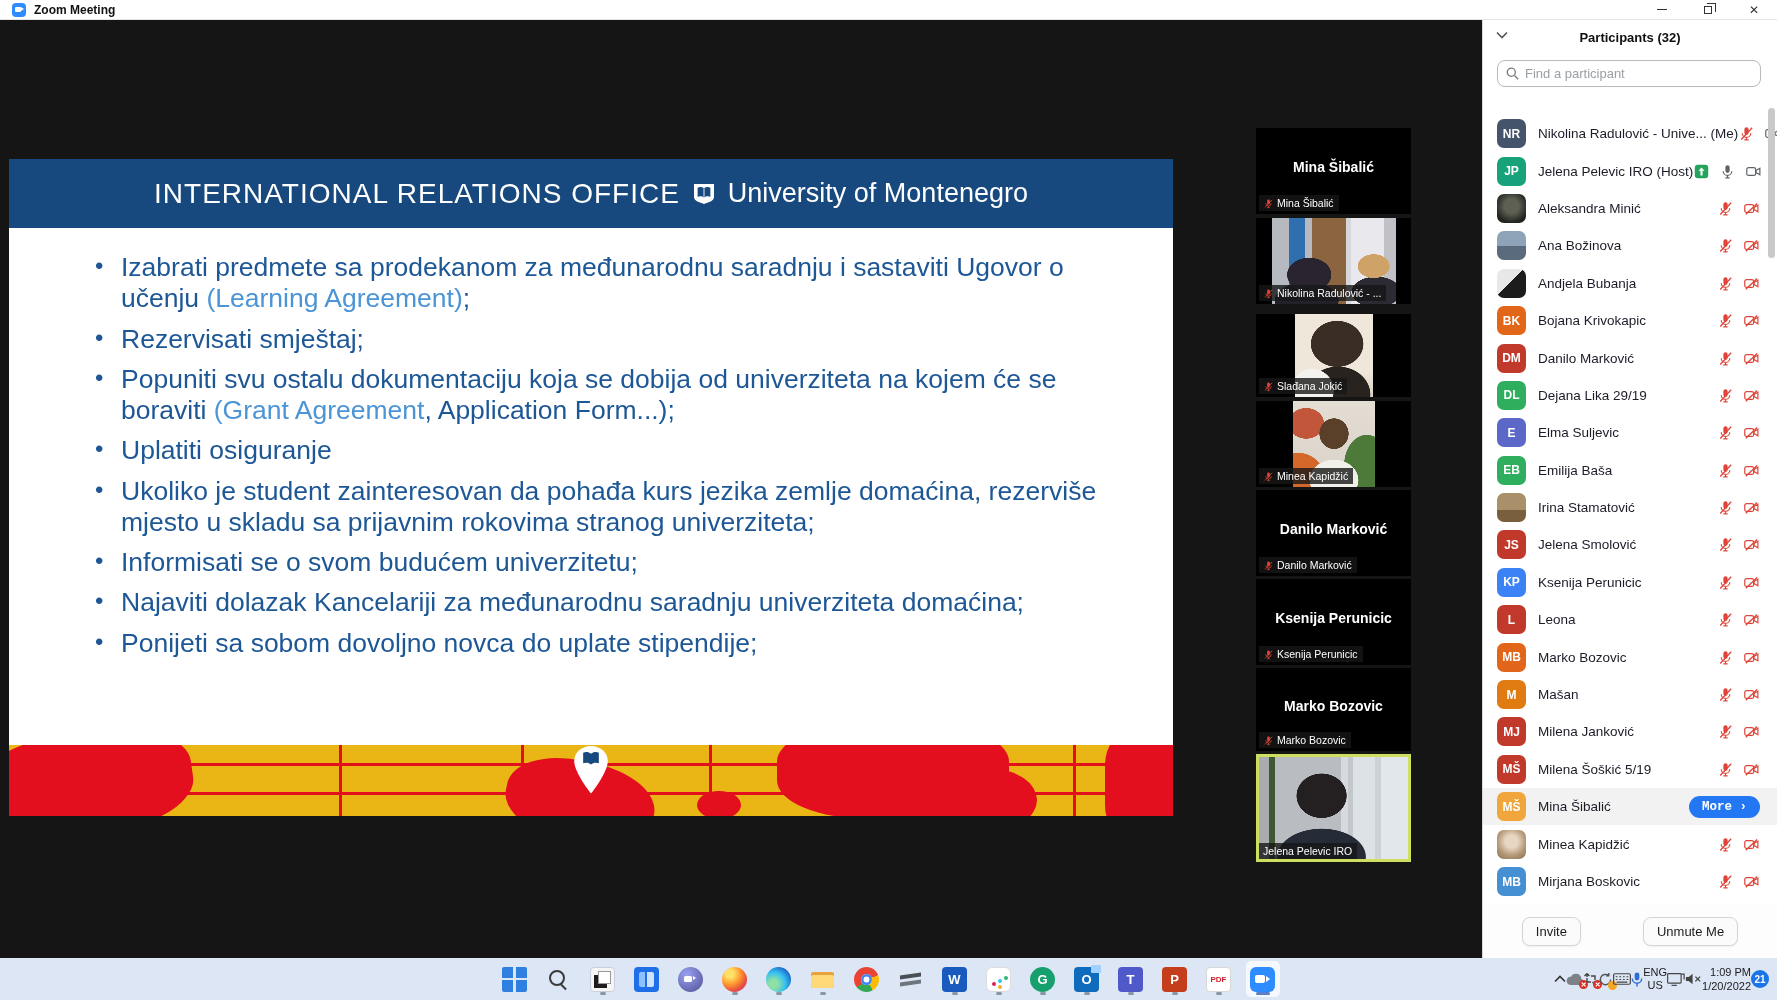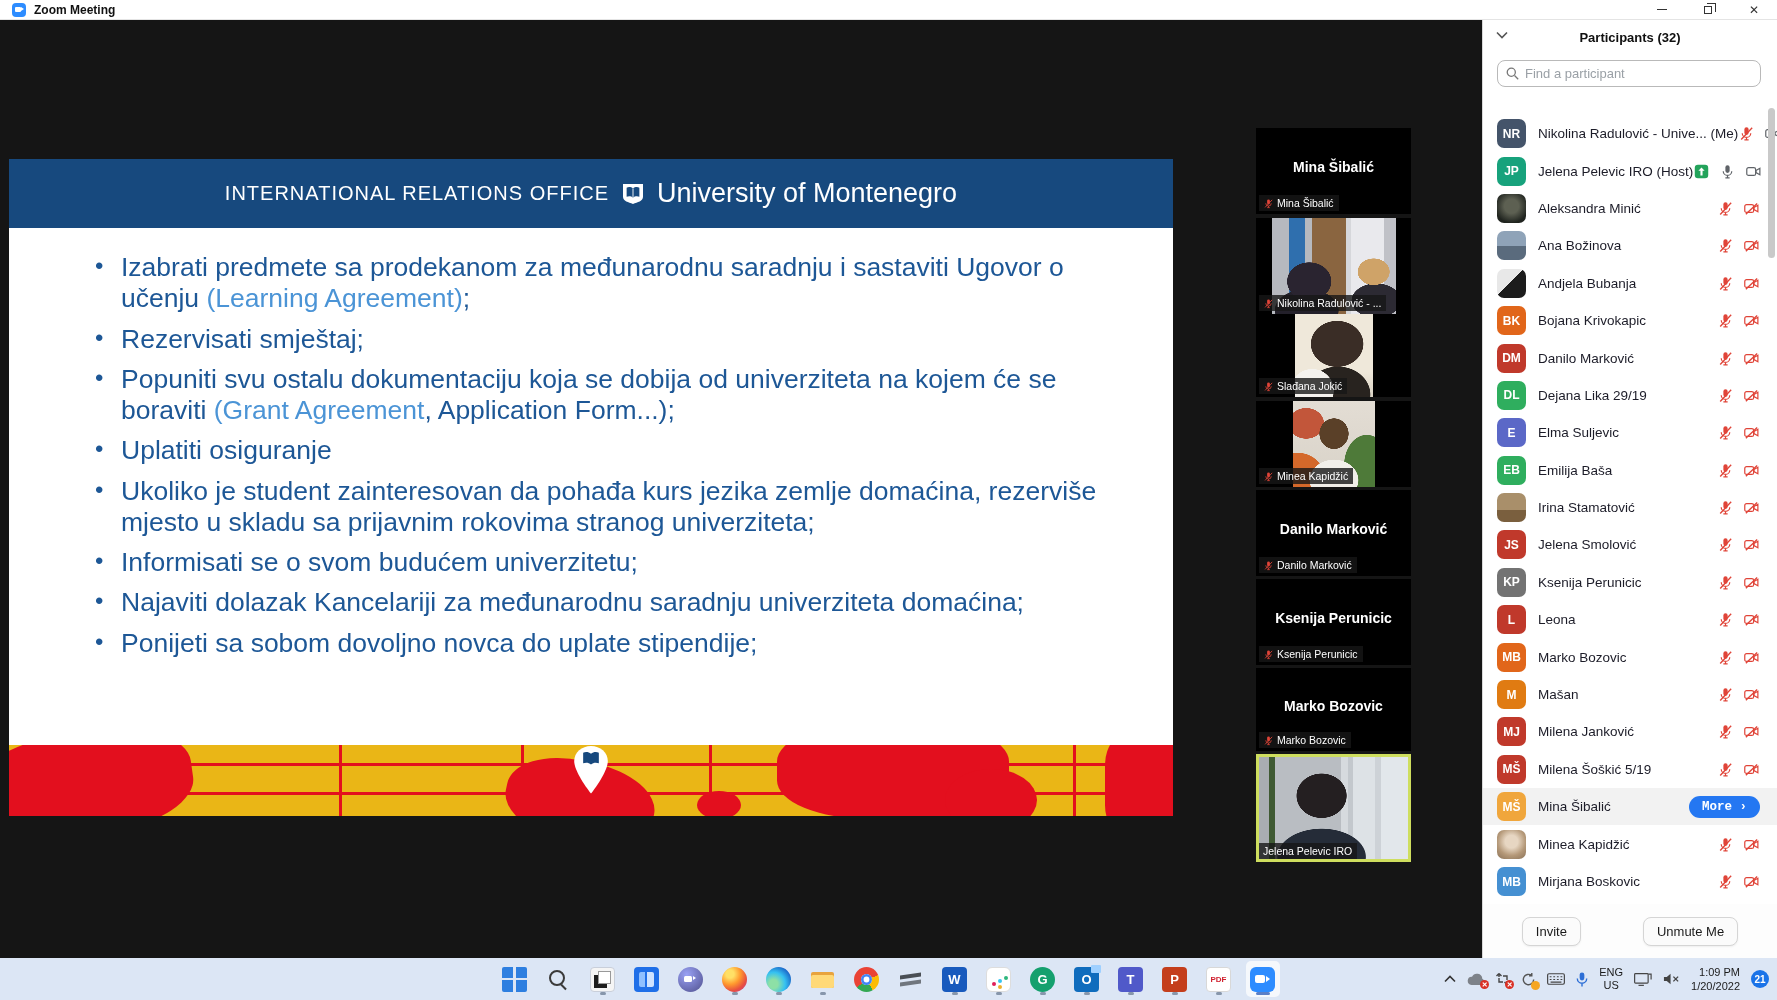--- a/index.html
+++ b/index.html
@@ -18,21 +18,21 @@
   .restore-glyph { width:8px; height:8px; border:1px solid #333; position:relative; background:#fff; }
   .restore-glyph::before { content:''; position:absolute; left:1.5px; top:-3.5px; width:8px; height:8px; border:1px solid #333; border-left:none; border-bottom:none; }
   .close-glyph { font-size:12px; line-height:1; color:#333; }
 
   
   #stage { position:absolute; left:0; top:20px; width:1482px; height:938px; background:#151515; }
 
   
   #slide { position:absolute; left:9px; top:139px; width:1164px; height:657px; background:#fff; }
   .slide-header { height:69px; background:#17497e; display:flex; align-items:center; justify-content:center; gap:13px; }
-  .slide-header .t1 { color:#fff; font-size:20px; letter-spacing:1px; font-weight:500; }
+  .slide-header .t1 { color:#fff; font-size:28px; letter-spacing:1px; font-weight:500; }
   .slide-header .t2 { color:#fff; font-size:27px; font-weight:500; }
   .book-ic { width:22px; height:20px; }
   .slide-body { position:absolute; top:69px; left:0; right:0; bottom:71px; padding:24px 40px 0 112px; overflow:hidden; }
   .bullet { position:relative; font-size:26.5px; line-height:1.18; color:#1d5796; margin-bottom:9px; font-weight:500; }
   .bullet::before { content:'•'; position:absolute; left:-26px; top:0; font-size:24px; color:#1d5796; }
   .bullet .link { color:#4b94d6; }
 
   
   .slide-map { position:absolute; left:0; right:0; bottom:0; height:71px; background:#eab616; overflow:hidden; }
   .blob { position:absolute; background:#e30f1e; }
@@ -133,21 +133,21 @@
   .app-grammarly { background:#15a06e; border-radius:50%; }
   .app-outlook { background:#0f6cbd; }
   .app-outlook::after { content:''; position:absolute; right:-2px; top:-2px; width:10px; height:8px; background:#9fd0ff; border-radius:1px; }
   .app-teams { background:#5059c9; }
   .app-powerpoint { background:#c43e1c; }
   .app-acrobat { background:#fff; border:1px solid #d8d8d8; color:#d01f2e; font-size:8px; }
   .app-zoom { background:#2d8cff; border-radius:6px; }
   .app-zoom::before { content:''; position:absolute; left:5px; top:8.5px; width:10px; height:8px; background:#fff; border-radius:2px; }
   .app-zoom::after { content:''; position:absolute; left:16px; top:9px; border-top:3px solid transparent; border-bottom:3px solid transparent; border-right:4px solid #fff; transform:rotate(180deg); }
 
-  #tray { position:absolute; right:4px; top:0; height:42px; display:flex; align-items:center; gap:11px; padding-right:4px; }
+  #tray { position:absolute; right:4px; top:0; height:42px; display:flex; align-items:center; gap:0; padding-right:4px; }
   .tray-ic { position:relative; display:flex; align-items:center; justify-content:center; }
   .badge-dot { position:absolute; right:-4px; bottom:-3px; width:9px; height:9px; border-radius:50%; background:#d93025; color:#fff; font-size:7px; line-height:9px; text-align:center; font-weight:700; }
   .badge-dot.orange { background:#f5a623; }
   .lang { font-size:11px; color:#1b1b1b; text-align:center; line-height:1.2; }
   .clock { font-size:11px; color:#1b1b1b; text-align:right; line-height:1.3; }
   .notif-badge { width:18px; height:18px; border-radius:50%; background:#1a73e8; color:#fff; font-size:10px; font-weight:700; display:flex; align-items:center; justify-content:center; }
 </style>
 </head>
 <body>
 
@@ -220,21 +220,21 @@
             <span style="display: flex;">
               <svg class="ic" viewBox="0 0 24 24">
                 <rect x="9" y="3.2" width="6" height="10.8" rx="3" fill="#e04438"></rect>
                 <path d="M6 11.5a6 6 0 0 0 12 0 M12 17.5V21 M9 21h6" fill="none" stroke="#e04438" stroke-width="1.7"></path>
                 <path d="M4.5 20.5 20 4" stroke="#e04438" stroke-width="1.9"></path>
               </svg>
             </span>
             <span>Mina Šibalić</span>
           </div>
         </div>
-        <div class="tile" style="top: 198px; height: 96px; padding-left: 36px;">
+        <div class="tile" style="top: 198px; height: 86px; padding-left: 36px;">
           <div class="vid scene-office" style="width: 124px;"></div>
           <div class="tile-label">
             <span style="display: flex;">
               <svg class="ic" viewBox="0 0 24 24">
                 <rect x="9" y="3.2" width="6" height="10.8" rx="3" fill="#e04438"></rect>
                 <path d="M6 11.5a6 6 0 0 0 12 0 M12 17.5V21 M9 21h6" fill="none" stroke="#e04438" stroke-width="1.7"></path>
                 <path d="M4.5 20.5 20 4" stroke="#e04438" stroke-width="1.9"></path>
               </svg>
             </span>
             <span>Nikolina Radulović - ...</span>
@@ -566,21 +566,21 @@
             <span class="picon">
               <svg class="ic" viewBox="0 0 24 24">
                 <rect x="2.5" y="6.5" width="12.5" height="11" rx="2.5" fill="none" stroke="#e04438" stroke-width="1.7"></rect>
                 <path d="M15.5 10.5 21 7.5v9l-5.5-3z" fill="none" stroke="#e04438" stroke-width="1.7"></path>
                 <path d="M4 20 20 5" stroke="#e04438" stroke-width="1.9"></path>
               </svg>
             </span>
           </div>
         </div>
         <div class="prow">
-          <div class="avatar" style="background: #737373;">KP</div>
+          <div class="avatar" style="background: #3b82f6;">KP</div>
           <div class="pname">Ksenija Perunicic</div>
           <div class="pright">
             <span class="picon">
               <svg class="ic" viewBox="0 0 24 24">
                 <rect x="9" y="3.2" width="6" height="10.8" rx="3" fill="#e04438"></rect>
                 <path d="M6 11.5a6 6 0 0 0 12 0 M12 17.5V21 M9 21h6" fill="none" stroke="#e04438" stroke-width="1.7"></path>
                 <path d="M4.5 20.5 20 4" stroke="#e04438" stroke-width="1.9"></path>
               </svg>
             </span>
             <span class="picon">

